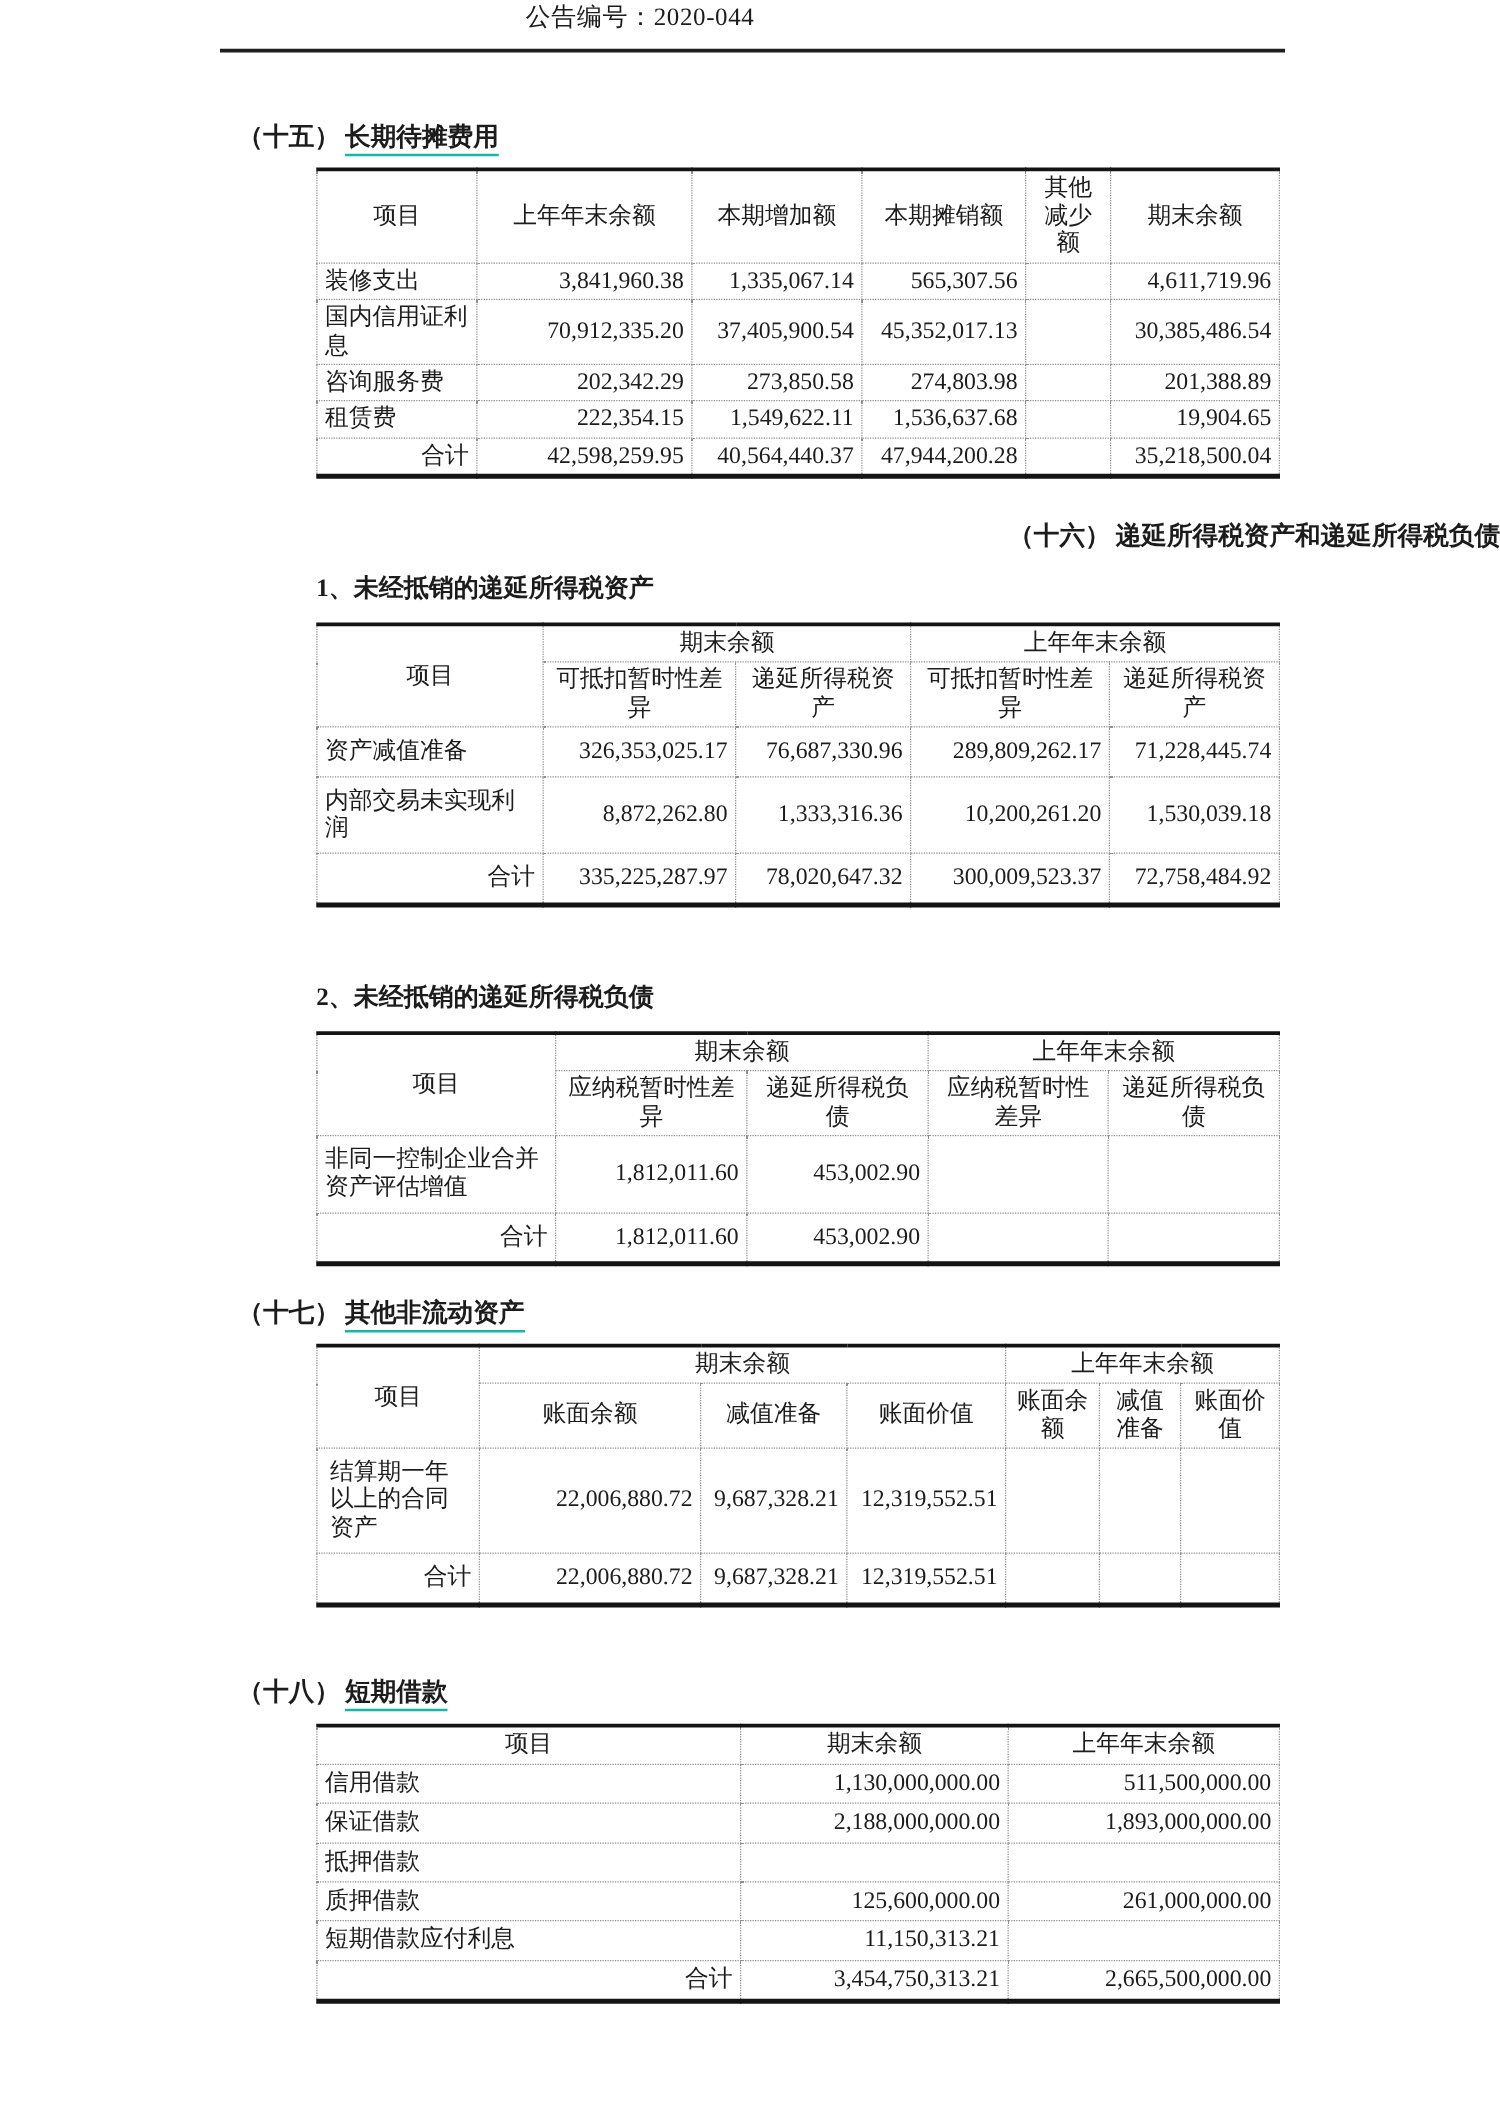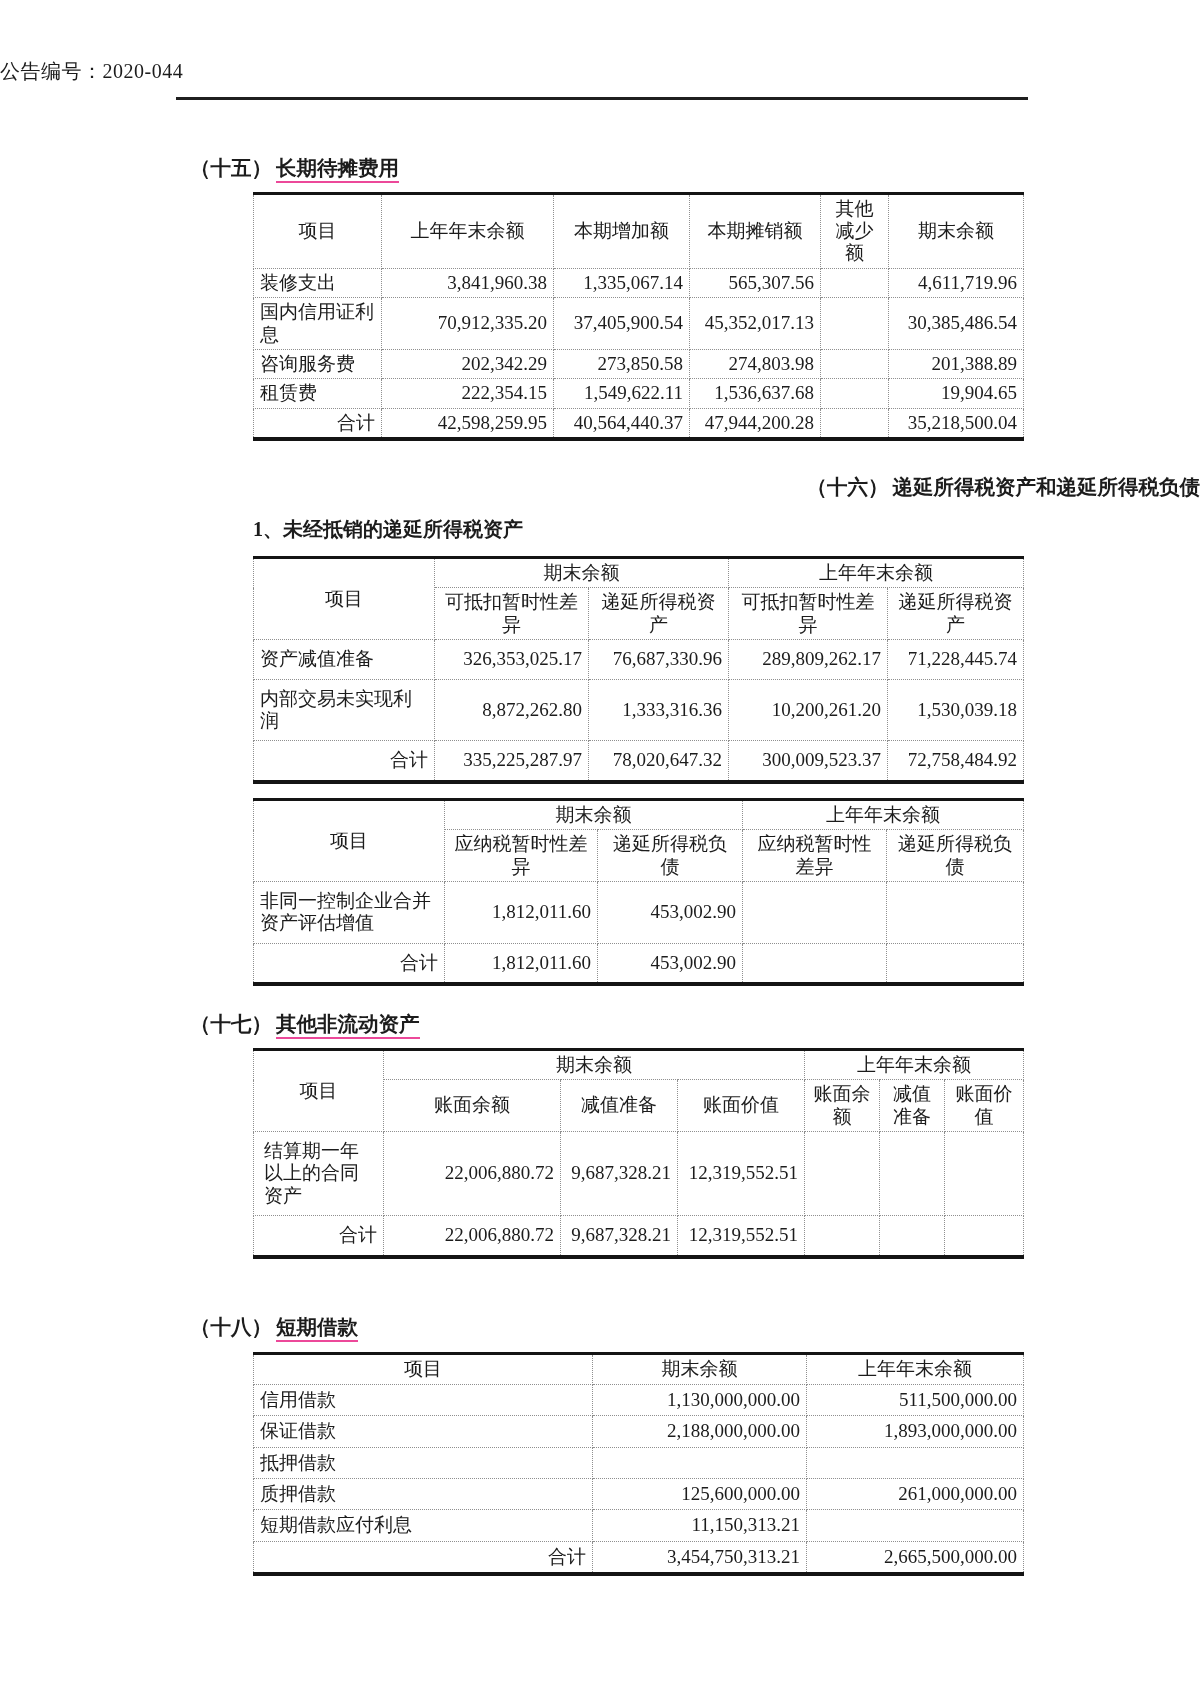--- a/index.html
+++ b/index.html
@@ -2,25 +2,25 @@
 <html><head>
 <meta charset="utf-8">
 <style>
   html,body{margin:0;padding:0;}
   body{background:#e8e8e8;}
   .page{
     width:1200px;height:1697px;margin:0 auto;background:#ffffff;
     font-family:"Liberation Serif","DejaVu Serif",serif;color:#1c1c1c;
     position:relative;overflow:hidden;box-sizing:border-box;
   }
-  .doc-header{padding-top:58px;text-align:left;padding-right:176px;font-size:20px;letter-spacing:.5px;}
+  .doc-header{text-align:center;padding-right:176px;font-size:20px;letter-spacing:.5px;}
   .header-rule{margin:12px 172px 0 176px;border:0;border-top:3px solid #1f1f1f;height:0;}
   .sec-heading{margin:0;margin-left:190px;font-size:20.5px;font-weight:bold;line-height:1.25;}
   .sec-heading .h-num{margin-right:4px;}
-  .u{border-bottom:2px solid #ec4899;padding-bottom:2px;}
+  .u{border-bottom:2px solid #14b8a6;padding-bottom:2px;}
   .sub-heading{margin:0;margin-left:253px;font-size:20px;font-weight:bold;line-height:1.25;}
   .mt-s15{margin-top:56px;}
   .mt-t1{margin-top:10px;}
   .mt-s16{margin-top:34px;text-align:right;}
   .mt-sub1{margin-top:16px;}
   .mt-t2{margin-top:14px;}
   .mt-sub2{margin-top:60px;}
   .mt-t3{margin-top:14px;}
   .mt-s17{margin-top:26px;}
   .mt-t4{margin-top:10px;}
@@ -164,20 +164,21 @@
       <tr>
         <td class="total">合计</td>
         <td class="num">335,225,287.97</td>
         <td class="num">78,020,647.32</td>
         <td class="num">300,009,523.37</td>
         <td class="num">72,758,484.92</td>
       </tr>
     </tbody>
   </table>
 
+  <p class="sub-heading mt-sub2">2、未经抵销的递延所得税负债</p>
 
   <table class="fin roomy t3 mt-t3">
     <colgroup>
         <col style="width:191px">
         <col style="width:153px">
         <col style="width:145px">
         <col style="width:144px">
         <col style="width:137px">
       </colgroup>
     <thead>

